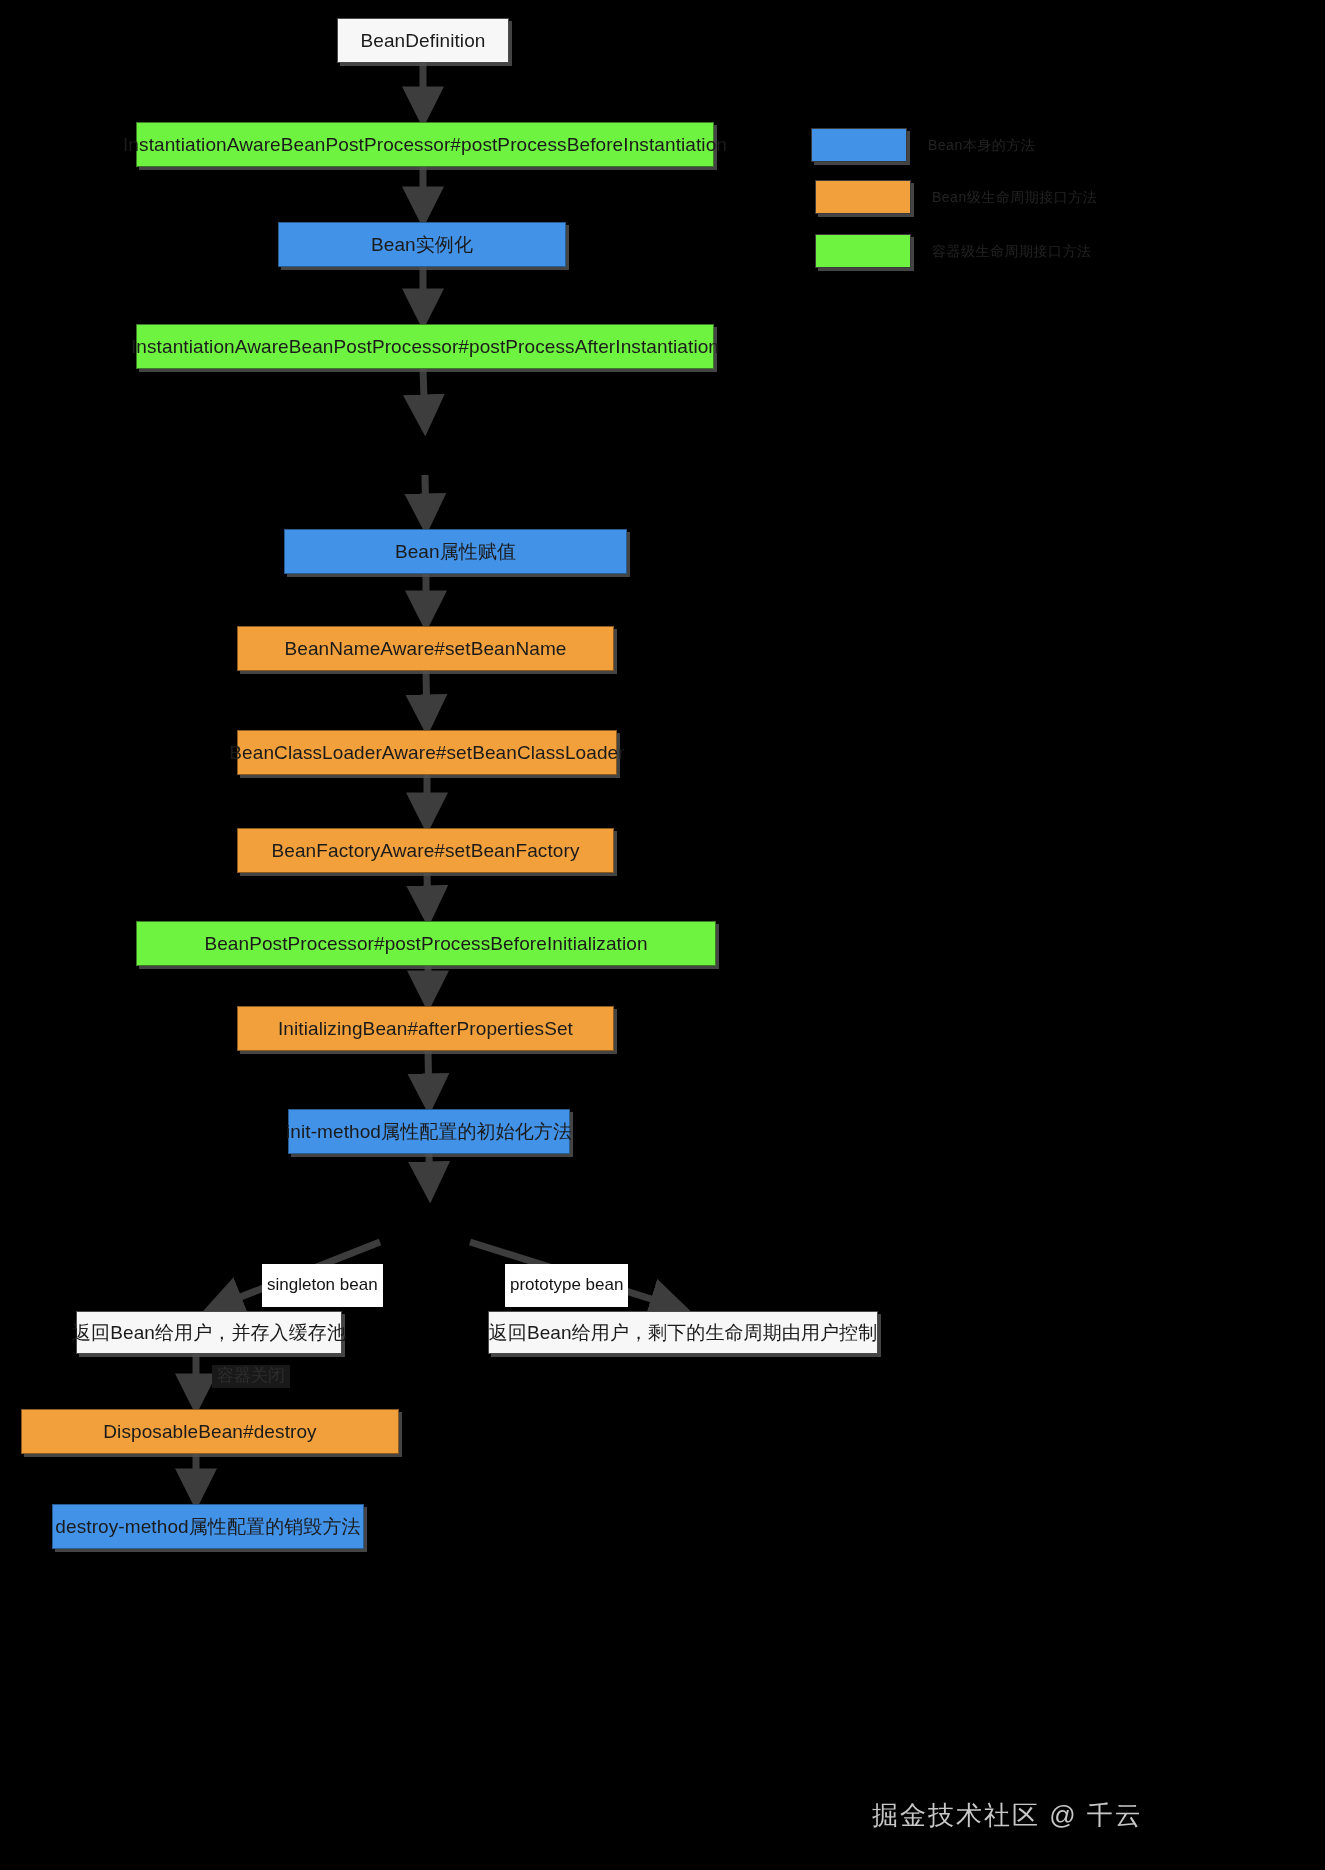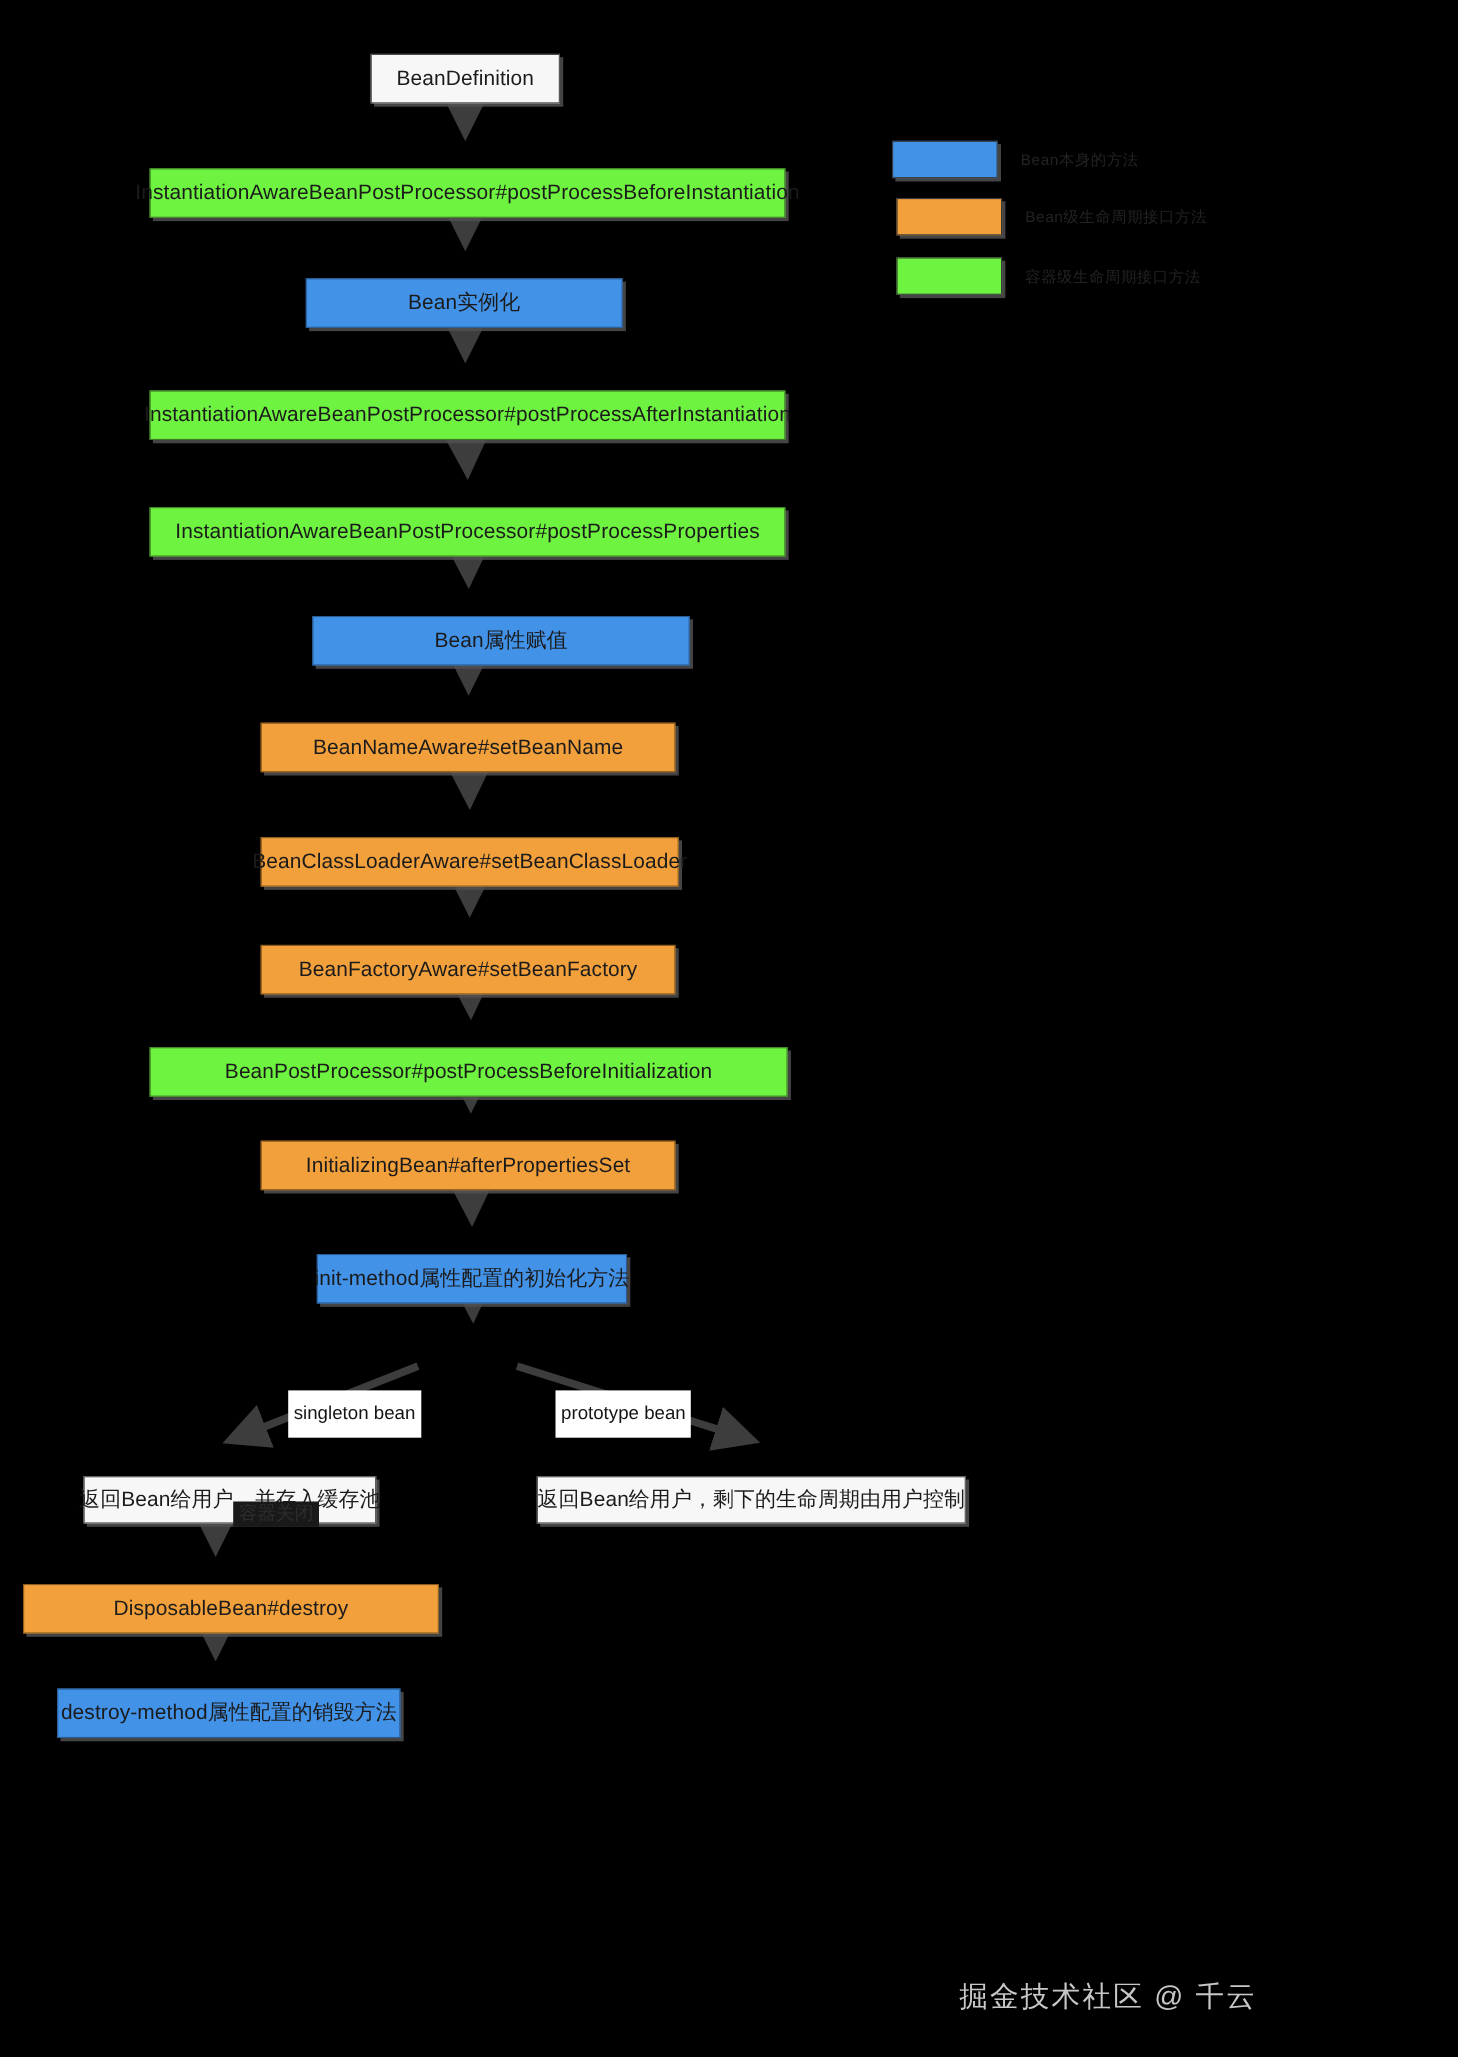--- a/index.html
+++ b/index.html
@@ -22,21 +22,20 @@
     justify-content: center;
     text-align: center;
     border: 1px solid #3a3a3a;
     box-shadow: 3px 3px 0 rgba(80,80,80,0.85);
     color: #1b1b1b;
     font-size: 19px;
     line-height: 1.15;
     letter-spacing: 0.1px;
     white-space: nowrap;
     padding: 4px 10px;
-    margin-top: 31px;
   }
   .n-white  { background: #f7f7f7; border-color: #4a4a4a; }
   .n-green  { background: #6ef340; border-color: #3f7a28; }
   .n-blue   { background: #4292e8; border-color: #2a5d94; }
   .n-orange { background: #f2a03c; border-color: #8a5c20; }
 
   
   .edge-label {
     position: absolute;
     background: #ffffff;
@@ -111,21 +110,20 @@
       <path d="M 470 1242 L 683 1309"></path>
       <path d="M 196 1354 L 196 1407"></path>
       <path d="M 196 1454 L 196 1502"></path>
     </g>
   </svg>
 
   <div class="node n-white" style="left:337px;top:18px;width:172px;height:45px;">BeanDefinition</div>
   <div class="node n-green" style="left:136px;top:122px;width:578px;height:45px;">InstantiationAwareBeanPostProcessor#postProcessBeforeInstantiation</div>
   <div class="node n-blue" style="left:278px;top:222px;width:288px;height:45px;">Bean实例化</div>
   <div class="node n-green" style="left:136px;top:324px;width:578px;height:45px;">InstantiationAwareBeanPostProcessor#postProcessAfterInstantiation</div>
-  <div class="node n-green" style="left:136px;top:430px;width:578px;height:45px;">InstantiationAwareBeanPostProcessor#postProcessProperties</div>
   <div class="node n-blue" style="left:284px;top:529px;width:343px;height:45px;">Bean属性赋值</div>
   <div class="node n-orange" style="left:237px;top:626px;width:377px;height:45px;">BeanNameAware#setBeanName</div>
   <div class="node n-orange" style="left:237px;top:730px;width:380px;height:45px;">BeanClassLoaderAware#setBeanClassLoader</div>
   <div class="node n-orange" style="left:237px;top:828px;width:377px;height:45px;">BeanFactoryAware#setBeanFactory</div>
   <div class="node n-green" style="left:136px;top:921px;width:580px;height:45px;">BeanPostProcessor#postProcessBeforeInitialization</div>
   <div class="node n-orange" style="left:237px;top:1006px;width:377px;height:45px;">InitializingBean#afterPropertiesSet</div>
   <div class="node n-blue" style="left:288px;top:1109px;width:282px;height:45px;">init-method属性配置的初始化方法</div>
   <div class="node n-white" style="left:76px;top:1311px;width:266px;height:43px;">返回Bean给用户，并存入缓存池</div>
   <div class="node n-white" style="left:488px;top:1311px;width:390px;height:43px;">返回Bean给用户，剩下的生命周期由用户控制</div>
   <div class="node n-blue" style="left:52px;top:1504px;width:312px;height:45px;">destroy-method属性配置的销毁方法</div>

